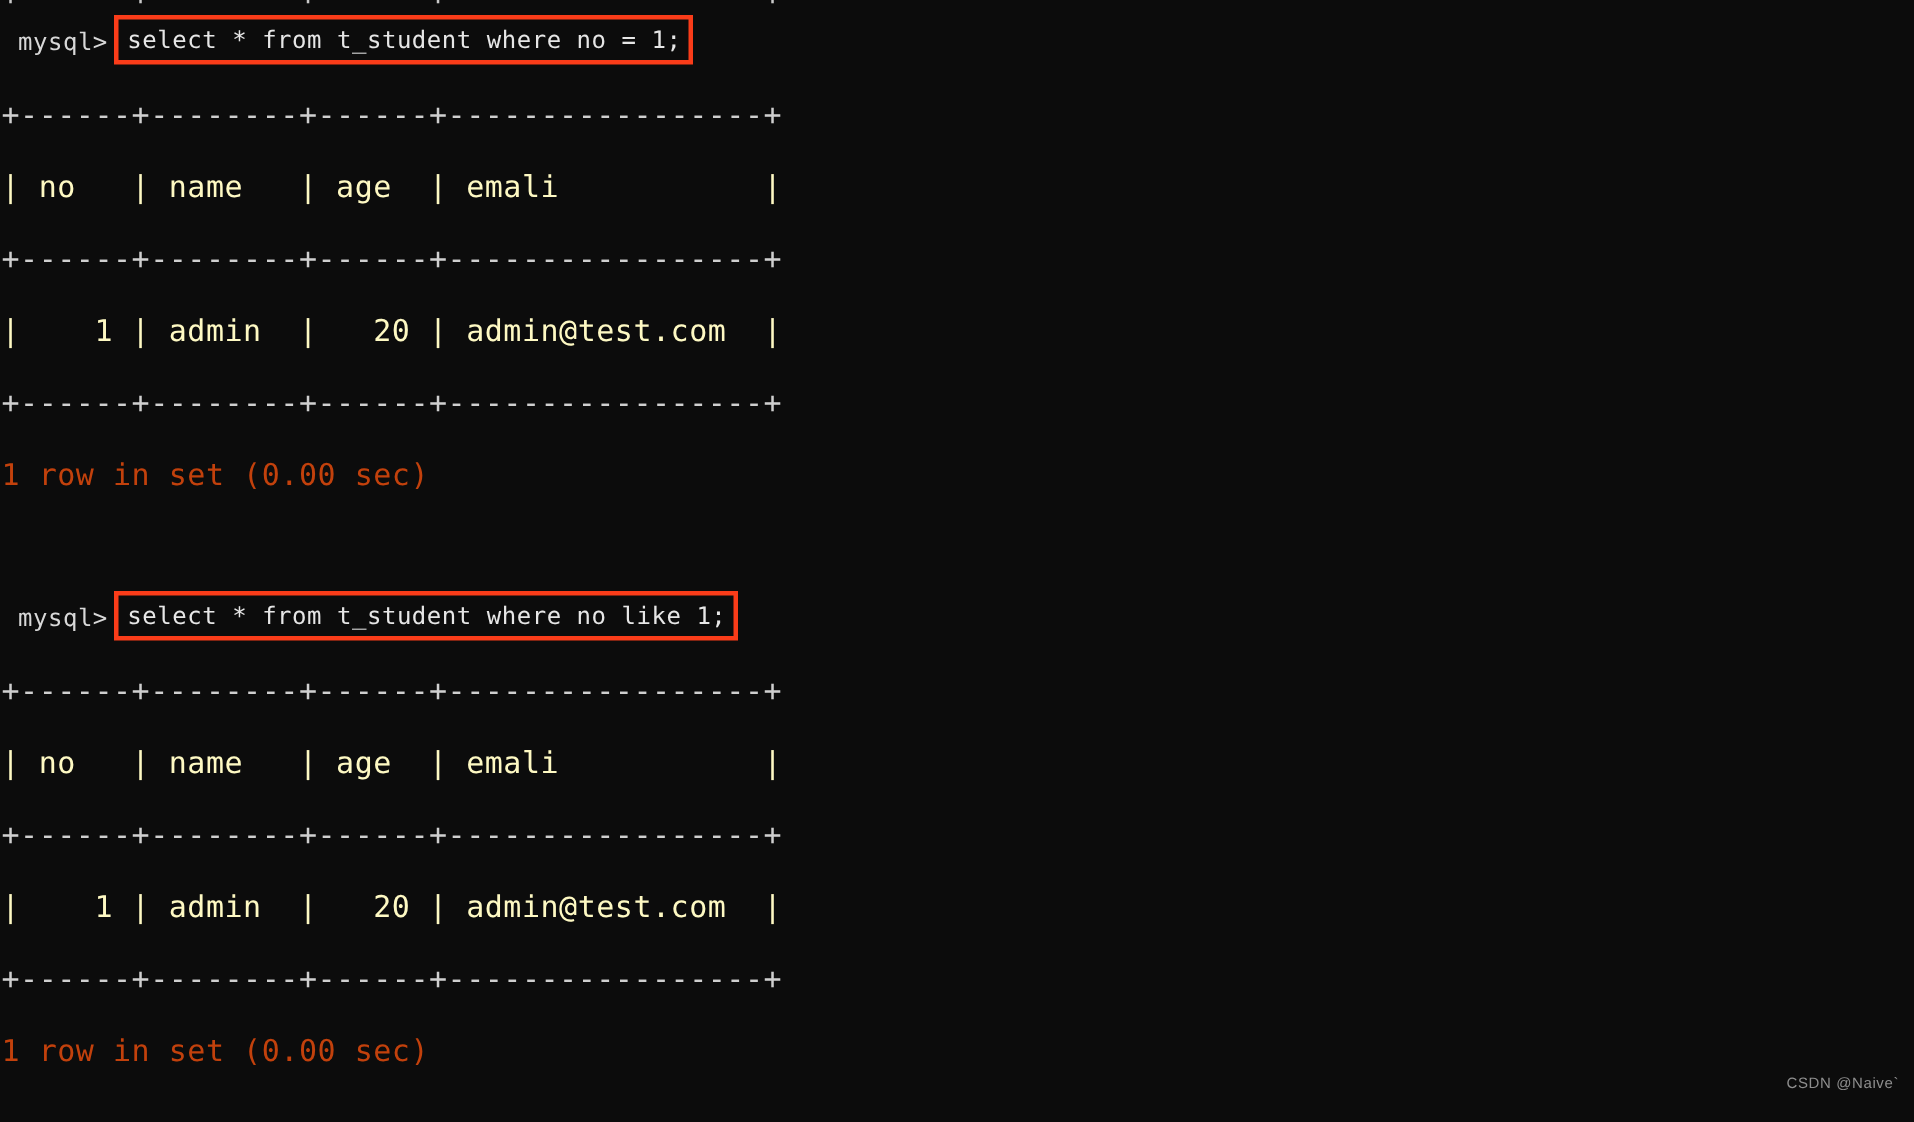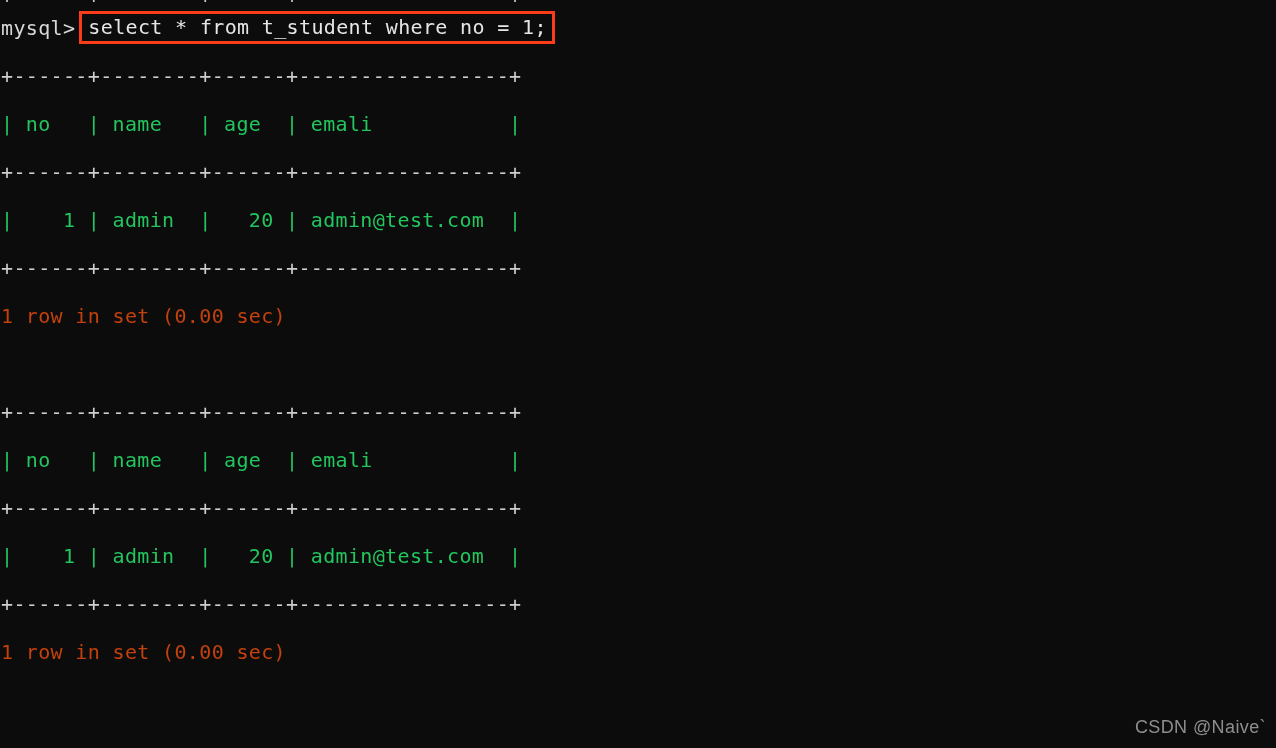--- a/index.html
+++ b/index.html
@@ -32,24 +32,24 @@
     white-space: pre;
     letter-spacing: 0.35px;
     padding-left: 1px;
   }
   .tline.blank { color: transparent; }
   .prompt-line {
     position: relative;
     height: 48px;
     line-height: 48px;
     white-space: pre;
-    font-size: 20px;
+    font-size: 16px;
     color: #d8d8d8;
     letter-spacing: 0.35px;
-    padding-left: 1px;
+    padding-left: 12px;
   }
   .prompt-label {
     color: #d8d8d8;
   }
   .sql-box {
     display: inline-block;
     border: 3px solid #fa3c19;
     padding: 0px 5px 0px 6px;
     margin-left: 4px;
     line-height: 27px;
@@ -72,28 +72,28 @@
     margin-top: -14px;
     color: #c9c9c9;
   }
   #content {
     position: absolute;
     left: 0;
     top: 4px;
     width: 1276px;
   }
   .table-rule { color: #cfcfcf; }
-  .table-row  { color: #22c55e; }
+  .table-row  { color: #fef9c3; }
   .status-line { color: #c2410c; }
   #watermark {
     position: absolute;
     right: 10px;
-    bottom: 10px;
+    bottom: 20px;
     font-family: "Liberation Sans", sans-serif;
-    font-size: 18px;
+    font-size: 10px;
     color: #8e8e8e;
     letter-spacing: 0.4px;
     white-space: pre;
   }
 </style>
 </head>
 <body>
 
 <div id="terminal">
 
@@ -105,20 +105,21 @@
 
     <div class="prompt-line"><span class="prompt-label">mysql&gt;</span><span class="sql-box">select * from t_student where no = 1;</span></div>
     <div class="tline table-rule">+------+--------+------+-----------------+</div>
     <div class="tline table-row">| no   | name   | age  | emali           |</div>
     <div class="tline table-rule">+------+--------+------+-----------------+</div>
     <div class="tline table-row">|    1 | admin  |   20 | admin@test.com  |</div>
     <div class="tline table-rule">+------+--------+------+-----------------+</div>
     <div class="tline status-line">1 row in set (0.00 sec)</div>
     <div class="tline blank"> </div>
 
+    <div class="prompt-line"><span class="prompt-label">mysql&gt;</span><span class="sql-box">select * from t_student where no like 1;</span></div>
     <div class="tline table-rule">+------+--------+------+-----------------+</div>
     <div class="tline table-row">| no   | name   | age  | emali           |</div>
     <div class="tline table-rule">+------+--------+------+-----------------+</div>
     <div class="tline table-row">|    1 | admin  |   20 | admin@test.com  |</div>
     <div class="tline table-rule">+------+--------+------+-----------------+</div>
     <div class="tline status-line">1 row in set (0.00 sec)</div>
     <div class="tline blank"> </div>
 
   </div>
 

